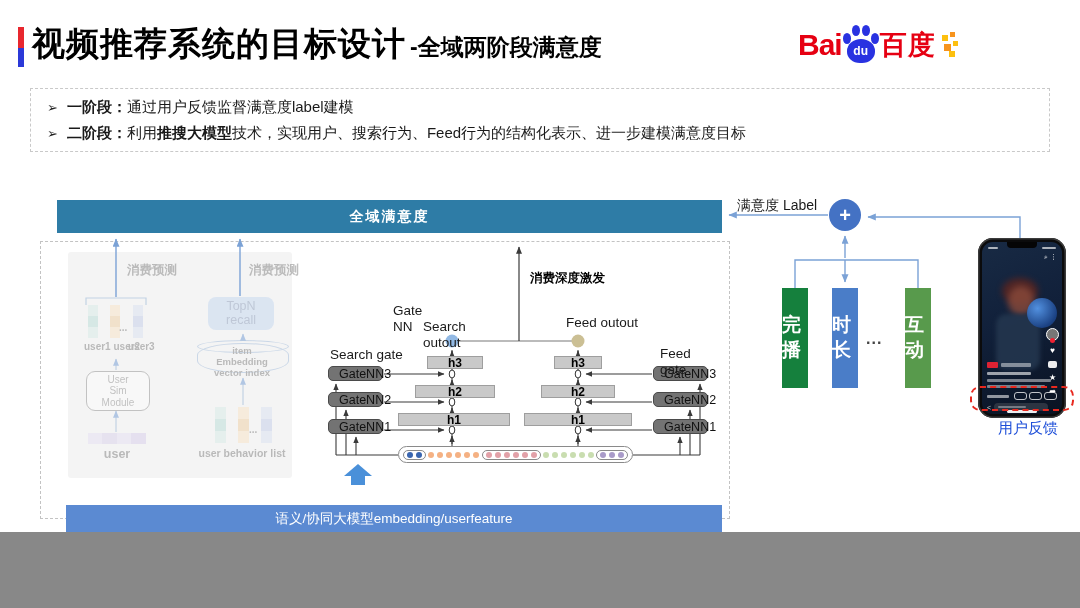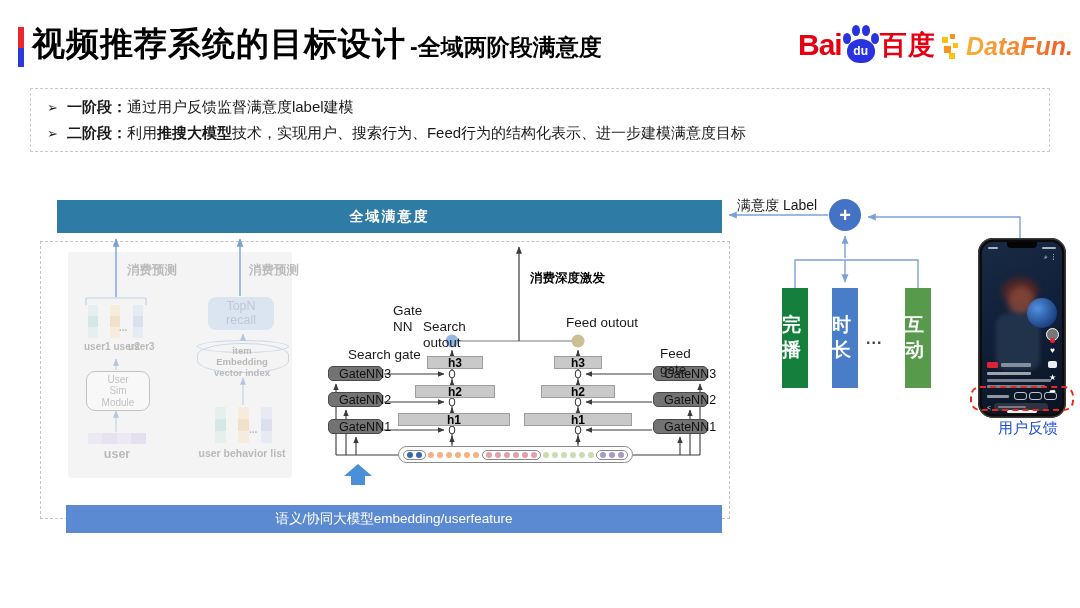--- a/index.html
+++ b/index.html
@@ -1,16 +1,16 @@
 <!DOCTYPE html>
 <html><head>
 <meta charset="utf-8">
 <style>
   html,body{margin:0;padding:0;background:#888;}
-  #canvas{position:relative;width:1080px;height:608px;background:#ffffff;overflow:hidden;
+  #canvas{position:relative;width:1080px;height:532px;background:#ffffff;overflow:hidden;
     font-family:"Liberation Sans","DejaVu Sans",sans-serif;color:#111;}
   .abs{position:absolute;}
   
   .accent{width:6px;}
   .title-wrap{left:32px;top:22px;white-space:nowrap;}
   .title-main{font-size:33px;font-weight:900;letter-spacing:1px;color:#000;}
   .title-sub{font-size:23px;font-weight:900;color:#000;margin-left:4px;}
   .baidu{left:798px;top:22px;display:flex;align-items:center;height:46px;}
   .baidu-bai{color:#E60012;font-size:30px;font-weight:bold;letter-spacing:-1px;}
   .paw{position:relative;width:36px;height:40px;margin:0 1px;}
@@ -129,21 +129,20 @@
   </div>
 
   <div class="abs datafun">
     <span class="pixelD">
       <i style="left:0;top:3px;width:6px;height:6px;background:#FDC00F;"></i>
       <i style="left:8px;top:0;width:5px;height:5px;background:#F7941D;"></i>
       <i style="left:2px;top:12px;width:7px;height:7px;background:#F7941D;"></i>
       <i style="left:11px;top:9px;width:5px;height:5px;background:#FDC00F;"></i>
       <i style="left:7px;top:19px;width:6px;height:6px;background:#FDC00F;"></i>
     </span>
-    <span class="datafun-text">DataFun.</span>
   </div>
 
   <div class="abs summary">
     <div class="bullet">
       <span class="mk">➢</span><b>一阶段：</b><span>通过用户反馈监督满意度label建模</span>
     </div>
     <div class="bullet">
       <span class="mk">➢</span><b>二阶段：</b><span>利用</span><b>推搜大模型</b><span>技术，实现用户、搜索行为、Feed行为的结构化表示、进一步建模满意度目标</span>
     </div>
   </div>
@@ -264,21 +263,21 @@
   <div class="abs depth">消费深度激发</div>
   <div class="abs mid-label" style="left:393px;top:303px;">
     <div>Gate</div>
     <div>NN</div>
   </div>
   <div class="abs mid-label" style="left:423px;top:319px;">
     <div>Search</div>
     <div>outout</div>
   </div>
   <div class="abs mid-label" style="left:566px;top:315px;">Feed outout</div>
-  <div class="abs mid-label" style="left:348px;top:347px;">Search gate</div>
+  <div class="abs mid-label" style="left:330px;top:347px;">Search gate</div>
   <div class="abs mid-label" style="left:660px;top:346px;">
     <div>Feed</div>
     <div>gate</div>
   </div>
 
   <div class="abs hbar" style="left:427px;top:356px;width:56px;">h3</div>
   <div class="abs hbar" style="left:415px;top:385px;width:80px;">h2</div>
   <div class="abs hbar" style="left:398px;top:413px;width:112px;">h1</div>
   <div class="abs hbar" style="left:554px;top:356px;width:48px;">h3</div>
   <div class="abs hbar" style="left:541px;top:385px;width:74px;">h2</div>

